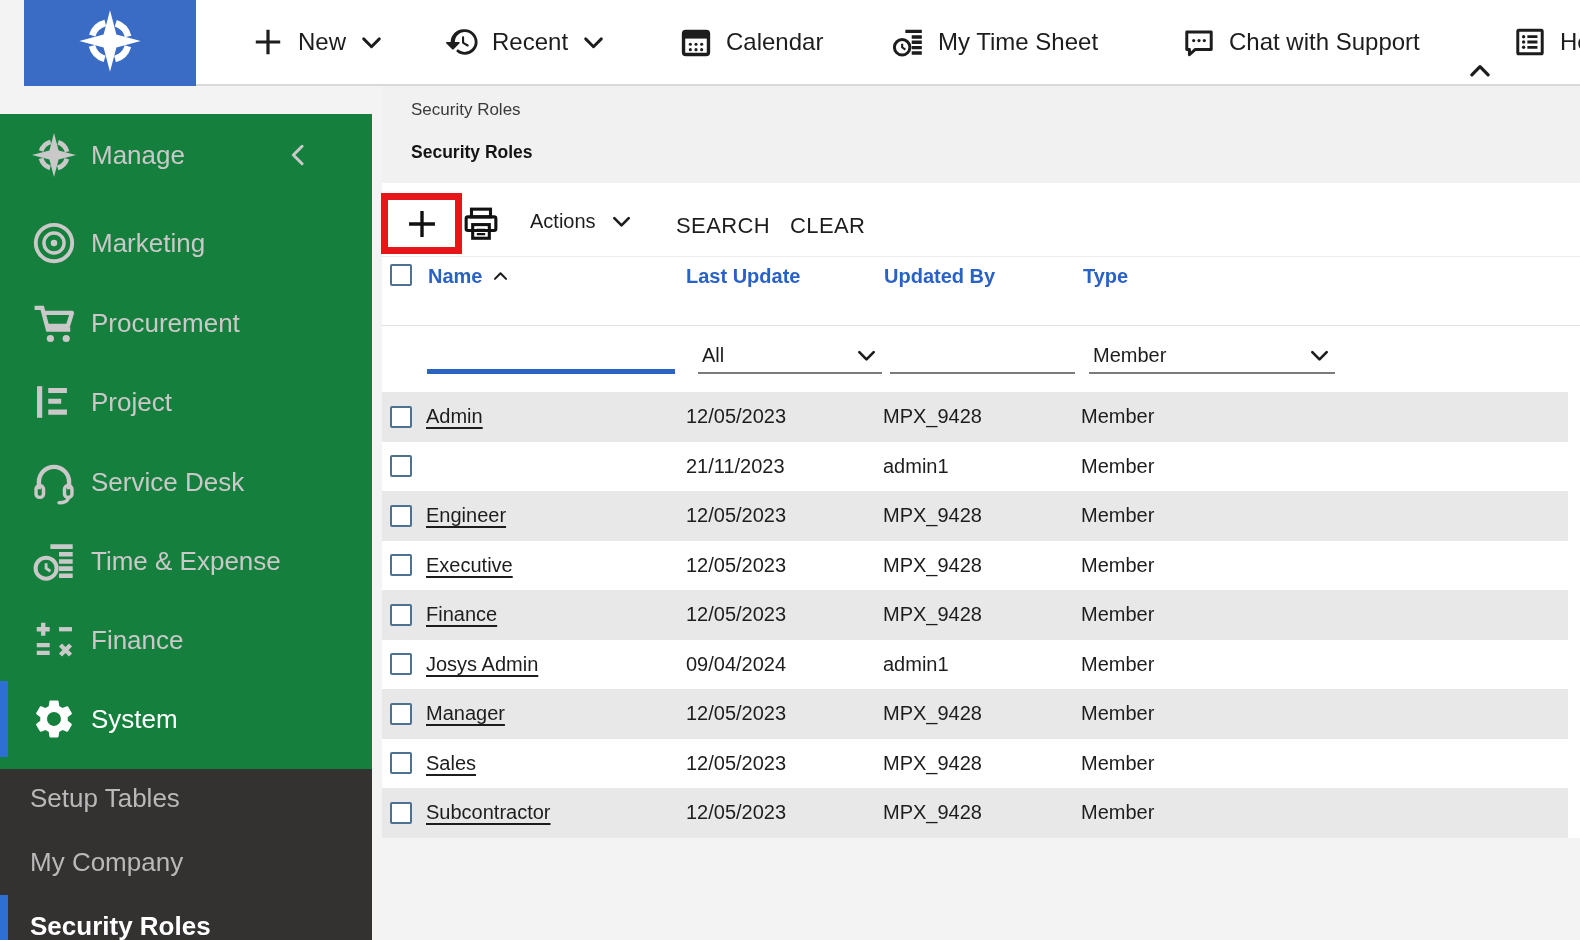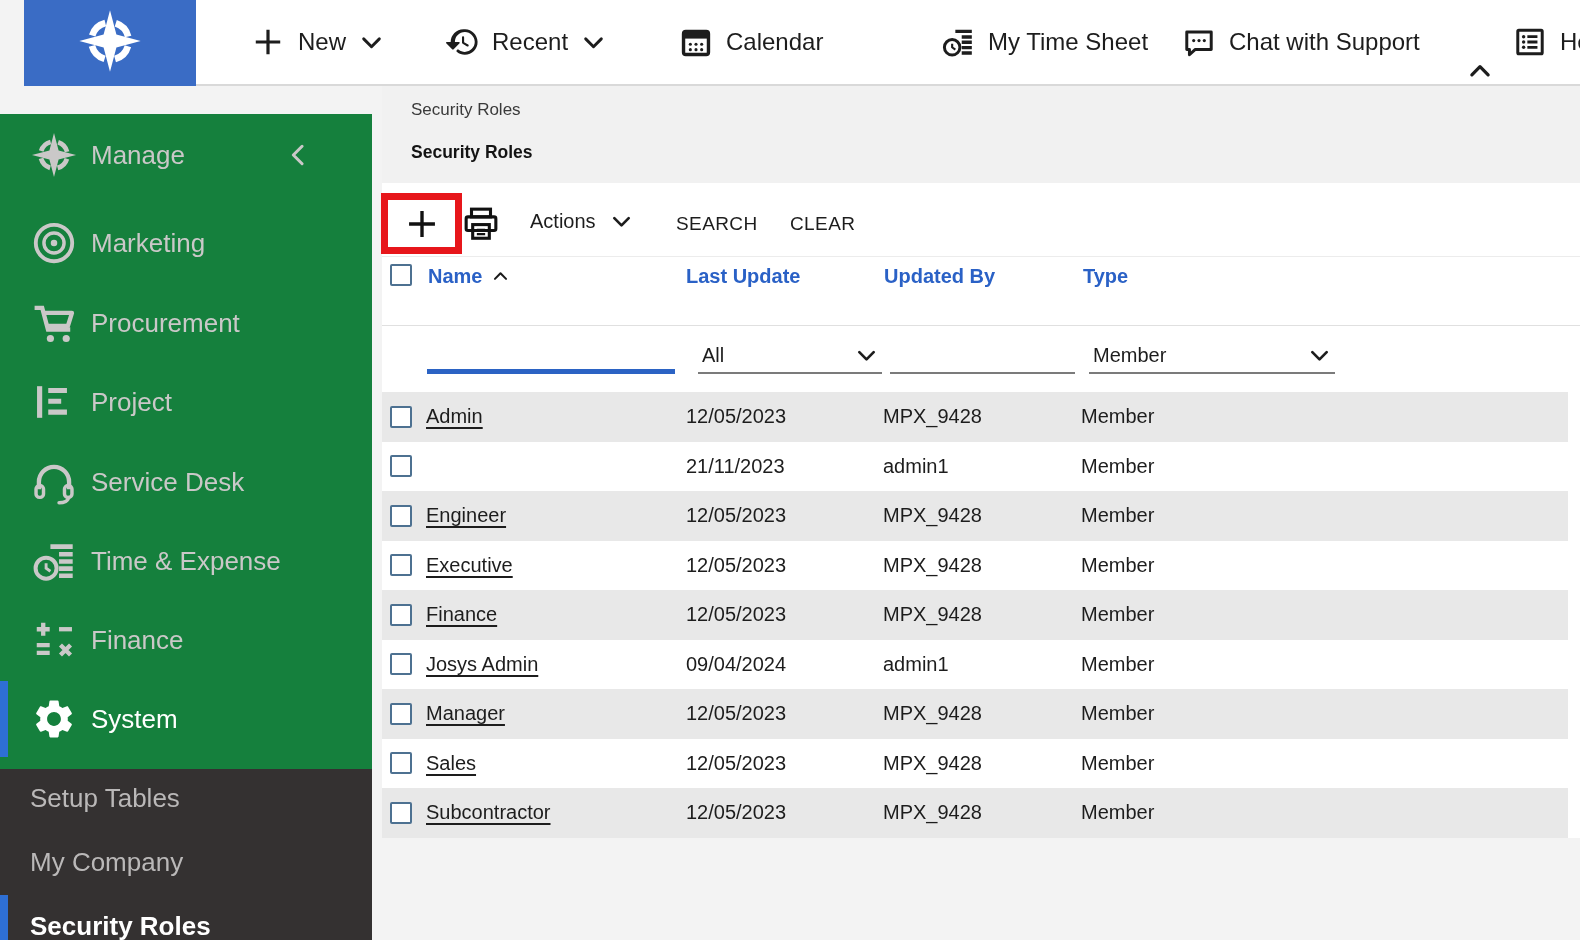--- a/index.html
+++ b/index.html
@@ -12,21 +12,21 @@
   .topbar { position:absolute; left:0; top:0; width:1580px; height:86px; background:#fff; z-index:5;margin-left:24px; }
   .topbar::after { content:""; position:absolute; left:172px; right:0; top:84px; height:2px; background:#d9d9d9; }
   .logo { position:absolute; left:0; top:0; width:172px; height:86px; background:#3a6cc5; color:#fff;
           display:flex; align-items:center; justify-content:center; cursor:pointer; }
   .logo svg { width:64px; height:64px; overflow:visible; }
   .top-item { position:absolute; top:0; height:84px; display:flex; align-items:center; gap:13px;
               color:#1d1d1d; font-size:24px; font-weight:500; white-space:nowrap; cursor:pointer; }
   .top-item .icon svg { width:34px; height:34px; display:block; }
   .top-item .chev svg { width:25px; height:25px; display:block; }
   .top-item-0 { left:227px; } .top-item-1 { left:421px; } .top-item-2 { left:655px; }
-  .top-item-3 { left:917px; } .top-item-4 { left:1158px; } .top-item-5 { left:1489px; }
+  .top-item-3 { left:867px; } .top-item-4 { left:1158px; } .top-item-5 { left:1489px; }
   .collapse-chev { position:absolute; left:1440px; top:58px; color:#1d1d1d; cursor:pointer; }
   .collapse-chev svg { width:32px; height:26px; display:block; }
 
   
   .sidebar { position:absolute; left:0; top:86px; width:372px; height:854px; background:#15803d; z-index:4;margin-top:28px; }
   .side-item { position:absolute; left:0; width:100%; height:48px; color:#cac8c8; font-size:26px; cursor:pointer; }
   .side-item .icon { position:absolute; left:31px; top:1px; width:46px; height:46px; color:#cac8c8; }
   .side-item .icon svg { width:46px; height:46px; display:block; overflow:visible; }
   .side-item .label { position:absolute; left:91px; top:0; line-height:48px; white-space:nowrap; }
   .side-item .collapse { position:absolute; left:284px; top:10px; width:28px; height:28px; }
@@ -55,21 +55,21 @@
   
   .add-wrap { position:absolute; left:-1px; top:10px; width:81px; height:61px; border:7px solid #e7161b;
               background:#fff; display:flex; align-items:center; justify-content:center; }
   .add-btn { width:36px; height:36px; color:#111; background:none; border:none; padding:0; cursor:pointer; }
   .add-btn svg { width:36px; height:36px; display:block; }
   .print-btn { position:absolute; left:80px; top:21px; width:40px; height:40px; color:#111; background:none; border:none; padding:0; cursor:pointer; }
   .print-btn svg { width:38px; height:38px; display:block; }
   .actions-btn { position:absolute; left:148px; top:27px; display:flex; align-items:center; gap:14px;
                  font-size:20px; color:#1d1d1d; cursor:pointer; }
   .actions-btn .chev svg { width:23px; height:23px; display:block; }
-  .text-btn { position:absolute; top:30px; font-size:19px; font-weight:500; letter-spacing:.4px;
+  .text-btn { position:absolute; top:30px; font-size:22px; font-weight:500; letter-spacing:.4px;
               color:#1d1d1d; background:none; border:none; padding:0; cursor:pointer; font-family:inherit; }
   .search-btn { left:294px; } .clear-btn { left:408px; }
   .panel-line-top { position:absolute; left:0; right:0; top:73px; height:1px; background:#ececec; }
 
   
   .cb { width:22px; height:22px; border:2.5px solid #4d7191; border-radius:2px; background:#fff; display:inline-block; cursor:pointer; }
   .hdr-cb { position:absolute; left:8px; top:81px; }
   .col-head { position:absolute; top:80px; height:26px; line-height:26px; font-size:20px; font-weight:700;
               color:#2a61c6; cursor:pointer; display:flex; align-items:center; gap:9px; white-space:nowrap; }
   .col-head-0 { left:46px; } .col-head-1 { left:304px; } .col-head-2 { left:502px; } .col-head-3 { left:701px; }

